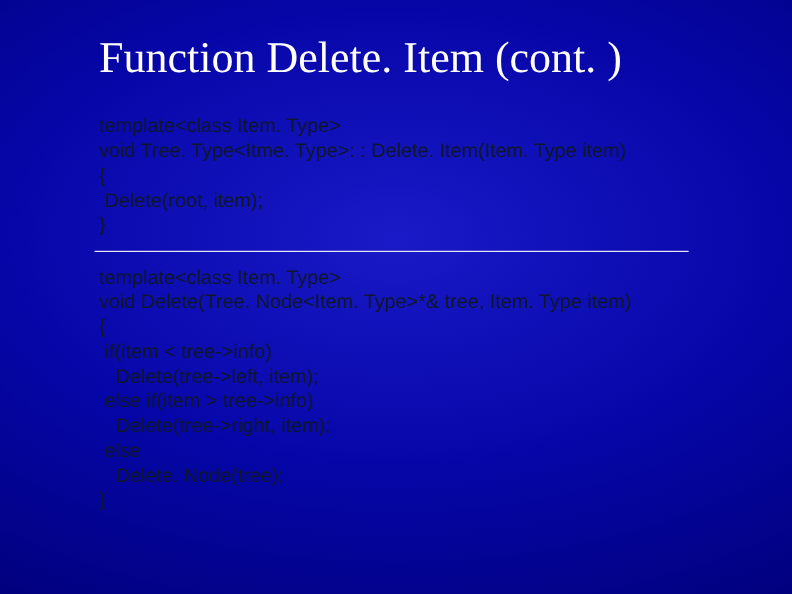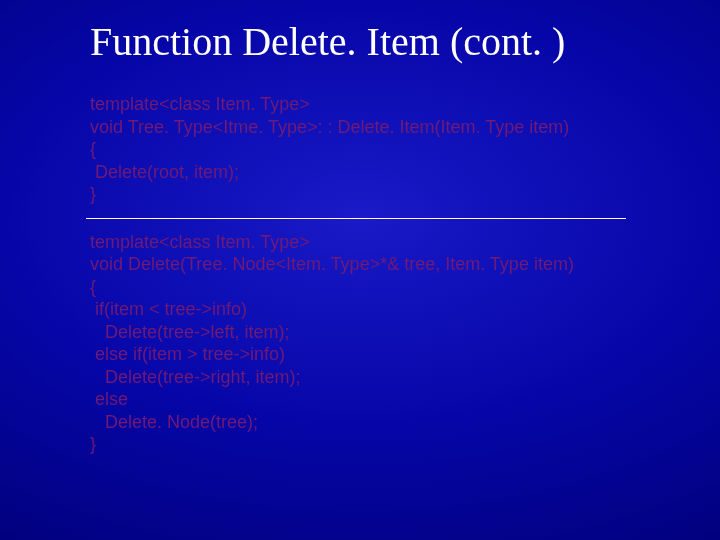--- a/index.html
+++ b/index.html
@@ -10,37 +10,37 @@
     overflow: hidden;
   }
   body {
     background: radial-gradient(ellipse 140% 110% at 50% 40%, #1a1ac8 0%, #0606a8 35%, #000078 70%, #000050 100%);
     font-family: Arial, Helvetica, sans-serif;
   }
   .slide {
     box-sizing: border-box;
     width: 720px;
     height: 540px;
-    padding: 18px 70px 20px 90px;
+    padding: 28px 70px 20px 90px;
     color: #fff;
   }
   .title {
     font-family: "Times New Roman", Times, serif;
     font-size: 40px;
     font-weight: 400;
     color: #fff;
     margin: 0 0 28px 0;
     white-space: nowrap;
   }
   .code {
     font-family: Arial, Helvetica, sans-serif;
     font-size: 18px;
     line-height: 1.25;
     white-space: pre;
-    color: #701a75;
+    color: #0f172a;
   }
   hr.rule {
     border: none;
     border-top: 1.5px solid #fff;
     margin: 12px 0 12px -4px;
     width: 540px;
   }
 </style>
 </head>
 <body>

